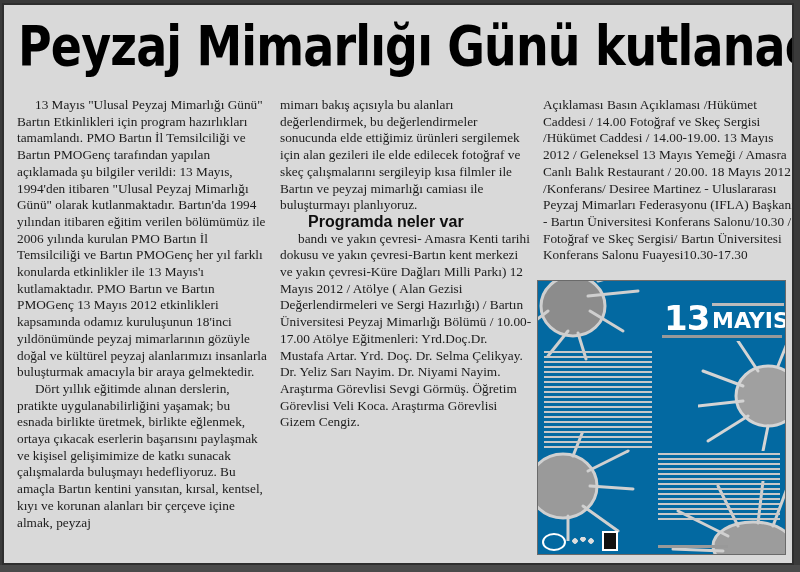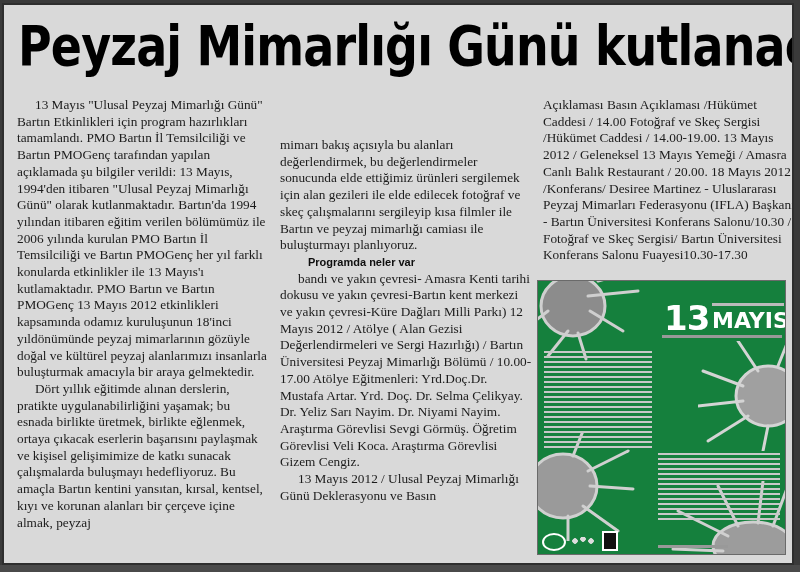--- a/index.html
+++ b/index.html
@@ -35,31 +35,31 @@
       font-family: "Liberation Serif", serif;
       font-size: 13.3px;
       line-height: 16.7px;
       color: #1b1b1b;
     }
     .col p { margin: 0; }
     .col .indent { text-indent: 18px; }
     .col .sub {
       font-family: "Liberation Sans", sans-serif;
       font-weight: bold;
-      font-size: 11px;
+      font-size: 16px;
       line-height: 16.7px;
       text-indent: 28px;
       color: #0e0e0e;
     }
     .col1 { left: 13px; width: 252px; }
-    .col2 { left: 276px; width: 252px; margin-top: 40px; }
+    .col2 { left: 276px; width: 252px; }
     .col3 { left: 539px; width: 252px; }
     .poster {
       position: absolute; left: 537px; top: 280px; width: 249px; height: 275px;
-      background: #15803d;
+      background: #0369a1;
       border: 1px solid #6a6a6a;
       overflow: hidden;
       box-sizing: border-box;
     }
     .splat { position: absolute; }
     .poster-title {
       position: absolute; left: 120px; top: 12px; width: 126px; height: 40px;
       color: #fff; font-family: "DejaVu Sans", sans-serif; font-weight: bold;
     }
     .poster-num { position: absolute; left: 6px; top: 8px; font-size: 34px; line-height: 34px; letter-spacing: -1px; }
@@ -85,21 +85,20 @@
 
   <div class="col col1">
     <p class="indent">13 Mayıs "Ulusal Peyzaj Mimarlığı Günü" Bartın Etkinlikleri için program hazırlıkları tamamlandı. PMO Bartın İl Temsilciliği ve Bartın PMOGenç tarafından yapılan açıklamada şu bilgiler verildi: 13 Mayıs, 1994'den itibaren "Ulusal Peyzaj Mimarlığı Günü" olarak kutlanmaktadır. Bartın'da 1994 yılından itibaren eğitim verilen bölümümüz ile 2006 yılında kurulan PMO Bartın İl Temsilciliği ve Bartın PMOGenç her yıl farklı konularda etkinlikler ile 13 Mayıs'ı kutlamaktadır. PMO Bartın ve Bartın PMOGenç 13 Mayıs 2012 etkinlikleri kapsamında odamız kuruluşunun 18'inci yıldönümünde peyzaj mimarlarının gözüyle doğal ve kültürel peyzaj alanlarımızı insanlarla buluşturmak amacıyla bir araya gelmektedir.</p>
     <p class="indent">Dört yıllık eğitimde alınan derslerin, pratikte uygulanabilirliğini yaşamak; bu esnada birlikte üretmek, birlikte eğlenmek, ortaya çıkacak eserlerin başarısını paylaşmak ve kişisel gelişimimize de katkı sunacak çalışmalarda buluşmayı hedefliyoruz. Bu amaçla Bartın kentini yansıtan, kırsal, kentsel, kıyı ve korunan alanları bir çerçeve içine almak, peyzaj</p>
   </div>
 
   <div class="col col2">
     <p>mimarı bakış açısıyla bu alanları değerlendirmek, bu değerlendirmeler sonucunda elde ettiğimiz ürünleri sergilemek için alan gezileri ile elde edilecek fotoğraf ve skeç çalışmalarını sergileyip kısa filmler ile Bartın ve peyzaj mimarlığı camiası ile buluşturmayı planlıyoruz.</p>
     <p class="sub">Programda neler var</p>
     <p class="indent">bandı ve yakın çevresi- Amasra Kenti tarihi dokusu ve yakın çevresi-Bartın kent merkezi ve yakın çevresi-Küre Dağları Milli Parkı) 12 Mayıs 2012 / Atölye ( Alan Gezisi Değerlendirmeleri ve Sergi Hazırlığı) / Bartın Üniversitesi Peyzaj Mimarlığı Bölümü / 10.00-17.00 Atölye Eğitmenleri: Yrd.Doç.Dr. Mustafa Artar. Yrd. Doç. Dr. Selma Çelikyay. Dr. Yeliz Sarı Nayim. Dr. Niyami Nayim. Araştırma Görevlisi Sevgi Görmüş. Öğretim Görevlisi Veli Koca. Araştırma Görevlisi Gizem Cengiz.</p>
-    <p class="indent">13 Mayıs 2012 / Ulusal Peyzaj Mimarlığı Günü Deklerasyonu ve Basın</p>
   </div>
 
   <div class="col col3">
     <p>Açıklaması Basın Açıklaması /Hükümet Caddesi / 14.00 Fotoğraf ve Skeç Sergisi /Hükümet Caddesi / 14.00-19.00. 13 Mayıs 2012 / Geleneksel 13 Mayıs Yemeği / Amasra Canlı Balık Restaurant  / 20.00. 18 Mayıs 2012 /Konferans/ Desiree Martinez - Uluslararası Peyzaj Mimarları Federasyonu (IFLA) Başkanı - Bartın Üniversitesi Konferans Salonu/10.30 / Fotoğraf ve Skeç Sergisi/ Bartın Üniversitesi Konferans Salonu Fuayesi10.30-17.30</p>
   </div>
 </div>
 
 <div class="poster">
   <svg class="splat" style="left:-10px;top:-10px" width="120" height="90" viewBox="0 0 120 90">
     <g fill="#8c8c8c" stroke="#cfcfcf" stroke-width="3" stroke-linecap="round">

